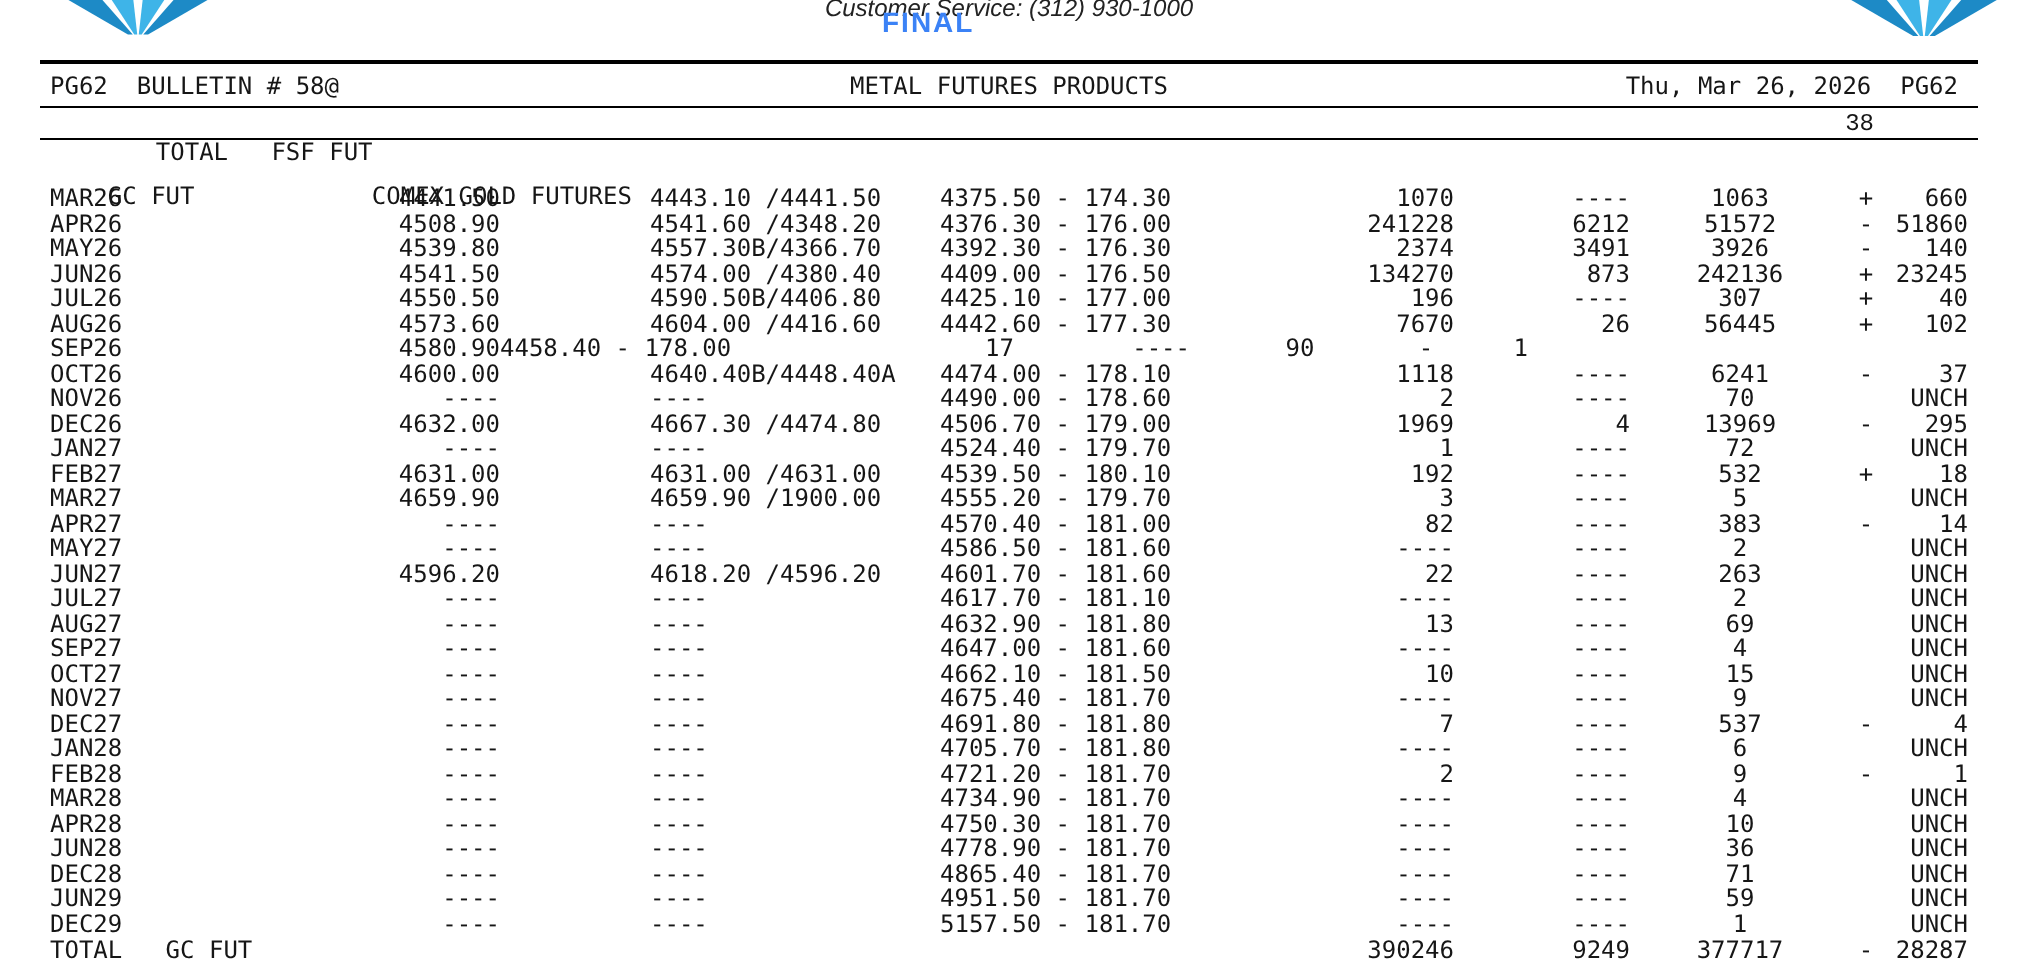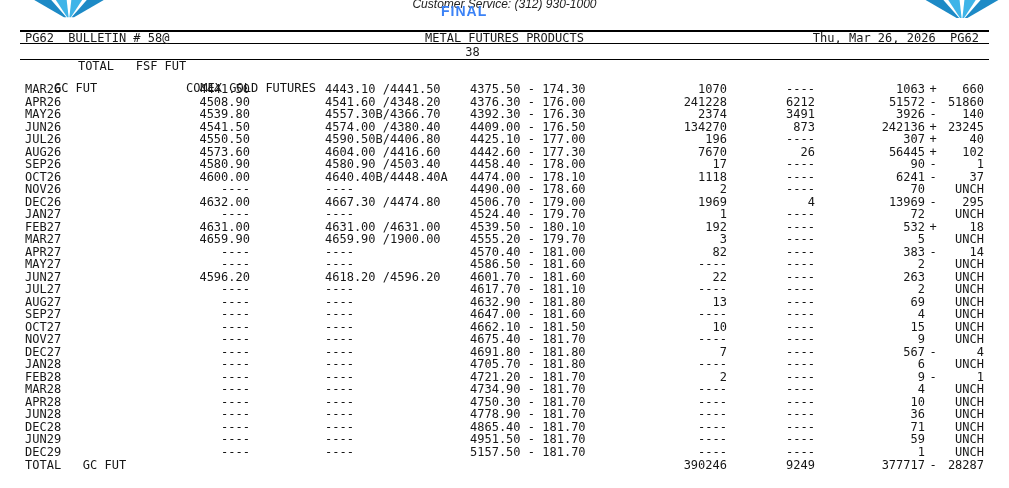--- a/index.html
+++ b/index.html
@@ -25,46 +25,46 @@
 
   
   .report {
     margin:0 20px;
     font-family:"DejaVu Sans Mono", monospace;
     font-size:12px; color:#161616;
   }
   .hdr {
     display:flex; position:relative; align-items:center;
     border-top:2px solid #000; border-bottom:1.5px solid #000;
-    height:14px; white-space:pre;
+    height:24px; white-space:pre;
   }
   .hdr-left { padding-left:5px; }
   .hdr-center { position:absolute; left:405px; }
   .hdr-right { margin-left:auto; padding-right:10px; }
 
   .fsf {
     position:relative; height:16px; padding-top:1px;
     border-bottom:1.5px solid #000; white-space:pre;
   }
   .fsf-label { padding-left:5px;margin-left:24px; }
-  .fsf-val { position:absolute; left:0; top:1px; width:905px; text-align:center; }
+  .fsf-val { position:absolute; left:12px; top:1px; width:905px; text-align:right;font-family:Liberation Mono, monospace; }
 
   .section { height:23px; padding-top:7px; white-space:pre; }
   .sec-code { display:inline-block; width:137px; padding-left:5px; }
   .section.next { height:auto; padding-top:0; margin-top:6px; }
 
   .trow { display:flex; height:12.5px; line-height:12.5px; white-space:pre; }
   .cell { display:inline-block; overflow:visible; }
   .c-month  { width:120px; padding-left:5px; }
   .c-settle { width:110px; text-align:right; }
   .c-range  { width:220px; padding-left:75px; }
   .c-prior  { width:150px; }
   .c-vol    { width:107px; text-align:right; }
   .c-c5     { width:88px;  text-align:right; }
-  .c-oi     { width:110px; text-align:right; }
+  .c-oi     { width:110px; text-align:center; }
   .c-sign   { width:16px;  text-align:center; }
   .c-chg    { width:43px;  text-align:right; }
   .c-label  { width:600px; padding-left:5px; }
   .total    { margin-top:1px; height:13px; }
 </style>
 </head>
 <body>
 
 <div class="masthead">
   <svg class="logo logo-left" width="84" height="24" viewBox="0 0 90 24">
@@ -99,36 +99,36 @@
     <span class="sec-code">GC FUT</span><span>COMEX GOLD FUTURES</span>
   </div>
 
   <div class="tbl">
       <div class="trow"><span class="cell c-month">MAR26</span><span class="cell c-settle">4441.50</span><span class="cell c-range">4443.10 /4441.50</span><span class="cell c-prior">4375.50 - 174.30</span><span class="cell c-vol">1070</span><span class="cell c-c5">----</span><span class="cell c-oi">1063</span><span class="cell c-sign">+</span><span class="cell c-chg">660</span></div>
       <div class="trow"><span class="cell c-month">APR26</span><span class="cell c-settle">4508.90</span><span class="cell c-range">4541.60 /4348.20</span><span class="cell c-prior">4376.30 - 176.00</span><span class="cell c-vol">241228</span><span class="cell c-c5">6212</span><span class="cell c-oi">51572</span><span class="cell c-sign">-</span><span class="cell c-chg">51860</span></div>
       <div class="trow"><span class="cell c-month">MAY26</span><span class="cell c-settle">4539.80</span><span class="cell c-range">4557.30B/4366.70</span><span class="cell c-prior">4392.30 - 176.30</span><span class="cell c-vol">2374</span><span class="cell c-c5">3491</span><span class="cell c-oi">3926</span><span class="cell c-sign">-</span><span class="cell c-chg">140</span></div>
       <div class="trow"><span class="cell c-month">JUN26</span><span class="cell c-settle">4541.50</span><span class="cell c-range">4574.00 /4380.40</span><span class="cell c-prior">4409.00 - 176.50</span><span class="cell c-vol">134270</span><span class="cell c-c5">873</span><span class="cell c-oi">242136</span><span class="cell c-sign">+</span><span class="cell c-chg">23245</span></div>
       <div class="trow"><span class="cell c-month">JUL26</span><span class="cell c-settle">4550.50</span><span class="cell c-range">4590.50B/4406.80</span><span class="cell c-prior">4425.10 - 177.00</span><span class="cell c-vol">196</span><span class="cell c-c5">----</span><span class="cell c-oi">307</span><span class="cell c-sign">+</span><span class="cell c-chg">40</span></div>
       <div class="trow"><span class="cell c-month">AUG26</span><span class="cell c-settle">4573.60</span><span class="cell c-range">4604.00 /4416.60</span><span class="cell c-prior">4442.60 - 177.30</span><span class="cell c-vol">7670</span><span class="cell c-c5">26</span><span class="cell c-oi">56445</span><span class="cell c-sign">+</span><span class="cell c-chg">102</span></div>
-      <div class="trow"><span class="cell c-month">SEP26</span><span class="cell c-settle">4580.90</span><span class="cell c-range">4580.90 /4503.40</span><span class="cell c-prior">4458.40 - 178.00</span><span class="cell c-vol">17</span><span class="cell c-c5">----</span><span class="cell c-oi">90</span><span class="cell c-sign">-</span><span class="cell c-chg">1</span></div>
+      <div class="trow"><span class="cell c-month">SEP26</span><span class="cell c-settle">4580.90</span><span class="cell c-prior">4458.40 - 178.00</span><span class="cell c-vol">17</span><span class="cell c-c5">----</span><span class="cell c-oi">90</span><span class="cell c-sign">-</span><span class="cell c-chg">1</span></div>
       <div class="trow"><span class="cell c-month">OCT26</span><span class="cell c-settle">4600.00</span><span class="cell c-range">4640.40B/4448.40A</span><span class="cell c-prior">4474.00 - 178.10</span><span class="cell c-vol">1118</span><span class="cell c-c5">----</span><span class="cell c-oi">6241</span><span class="cell c-sign">-</span><span class="cell c-chg">37</span></div>
       <div class="trow"><span class="cell c-month">NOV26</span><span class="cell c-settle">----</span><span class="cell c-range">----</span><span class="cell c-prior">4490.00 - 178.60</span><span class="cell c-vol">2</span><span class="cell c-c5">----</span><span class="cell c-oi">70</span><span class="cell c-sign"></span><span class="cell c-chg">UNCH</span></div>
       <div class="trow"><span class="cell c-month">DEC26</span><span class="cell c-settle">4632.00</span><span class="cell c-range">4667.30 /4474.80</span><span class="cell c-prior">4506.70 - 179.00</span><span class="cell c-vol">1969</span><span class="cell c-c5">4</span><span class="cell c-oi">13969</span><span class="cell c-sign">-</span><span class="cell c-chg">295</span></div>
       <div class="trow"><span class="cell c-month">JAN27</span><span class="cell c-settle">----</span><span class="cell c-range">----</span><span class="cell c-prior">4524.40 - 179.70</span><span class="cell c-vol">1</span><span class="cell c-c5">----</span><span class="cell c-oi">72</span><span class="cell c-sign"></span><span class="cell c-chg">UNCH</span></div>
       <div class="trow"><span class="cell c-month">FEB27</span><span class="cell c-settle">4631.00</span><span class="cell c-range">4631.00 /4631.00</span><span class="cell c-prior">4539.50 - 180.10</span><span class="cell c-vol">192</span><span class="cell c-c5">----</span><span class="cell c-oi">532</span><span class="cell c-sign">+</span><span class="cell c-chg">18</span></div>
       <div class="trow"><span class="cell c-month">MAR27</span><span class="cell c-settle">4659.90</span><span class="cell c-range">4659.90 /1900.00</span><span class="cell c-prior">4555.20 - 179.70</span><span class="cell c-vol">3</span><span class="cell c-c5">----</span><span class="cell c-oi">5</span><span class="cell c-sign"></span><span class="cell c-chg">UNCH</span></div>
       <div class="trow"><span class="cell c-month">APR27</span><span class="cell c-settle">----</span><span class="cell c-range">----</span><span class="cell c-prior">4570.40 - 181.00</span><span class="cell c-vol">82</span><span class="cell c-c5">----</span><span class="cell c-oi">383</span><span class="cell c-sign">-</span><span class="cell c-chg">14</span></div>
       <div class="trow"><span class="cell c-month">MAY27</span><span class="cell c-settle">----</span><span class="cell c-range">----</span><span class="cell c-prior">4586.50 - 181.60</span><span class="cell c-vol">----</span><span class="cell c-c5">----</span><span class="cell c-oi">2</span><span class="cell c-sign"></span><span class="cell c-chg">UNCH</span></div>
       <div class="trow"><span class="cell c-month">JUN27</span><span class="cell c-settle">4596.20</span><span class="cell c-range">4618.20 /4596.20</span><span class="cell c-prior">4601.70 - 181.60</span><span class="cell c-vol">22</span><span class="cell c-c5">----</span><span class="cell c-oi">263</span><span class="cell c-sign"></span><span class="cell c-chg">UNCH</span></div>
       <div class="trow"><span class="cell c-month">JUL27</span><span class="cell c-settle">----</span><span class="cell c-range">----</span><span class="cell c-prior">4617.70 - 181.10</span><span class="cell c-vol">----</span><span class="cell c-c5">----</span><span class="cell c-oi">2</span><span class="cell c-sign"></span><span class="cell c-chg">UNCH</span></div>
       <div class="trow"><span class="cell c-month">AUG27</span><span class="cell c-settle">----</span><span class="cell c-range">----</span><span class="cell c-prior">4632.90 - 181.80</span><span class="cell c-vol">13</span><span class="cell c-c5">----</span><span class="cell c-oi">69</span><span class="cell c-sign"></span><span class="cell c-chg">UNCH</span></div>
       <div class="trow"><span class="cell c-month">SEP27</span><span class="cell c-settle">----</span><span class="cell c-range">----</span><span class="cell c-prior">4647.00 - 181.60</span><span class="cell c-vol">----</span><span class="cell c-c5">----</span><span class="cell c-oi">4</span><span class="cell c-sign"></span><span class="cell c-chg">UNCH</span></div>
       <div class="trow"><span class="cell c-month">OCT27</span><span class="cell c-settle">----</span><span class="cell c-range">----</span><span class="cell c-prior">4662.10 - 181.50</span><span class="cell c-vol">10</span><span class="cell c-c5">----</span><span class="cell c-oi">15</span><span class="cell c-sign"></span><span class="cell c-chg">UNCH</span></div>
       <div class="trow"><span class="cell c-month">NOV27</span><span class="cell c-settle">----</span><span class="cell c-range">----</span><span class="cell c-prior">4675.40 - 181.70</span><span class="cell c-vol">----</span><span class="cell c-c5">----</span><span class="cell c-oi">9</span><span class="cell c-sign"></span><span class="cell c-chg">UNCH</span></div>
-      <div class="trow"><span class="cell c-month">DEC27</span><span class="cell c-settle">----</span><span class="cell c-range">----</span><span class="cell c-prior">4691.80 - 181.80</span><span class="cell c-vol">7</span><span class="cell c-c5">----</span><span class="cell c-oi">567</span><span class="cell c-sign">-</span><span class="cell c-chg">4</span></div>
+      <div class="trow"><span class="cell c-month">DEC27</span><span class="cell c-settle">----</span><span class="cell c-range">----</span><span class="cell c-prior">4691.80 - 181.80</span><span class="cell c-vol">7</span><span class="cell c-c5">----</span><span class="cell c-oi">537</span><span class="cell c-sign">-</span><span class="cell c-chg">4</span></div>
       <div class="trow"><span class="cell c-month">JAN28</span><span class="cell c-settle">----</span><span class="cell c-range">----</span><span class="cell c-prior">4705.70 - 181.80</span><span class="cell c-vol">----</span><span class="cell c-c5">----</span><span class="cell c-oi">6</span><span class="cell c-sign"></span><span class="cell c-chg">UNCH</span></div>
       <div class="trow"><span class="cell c-month">FEB28</span><span class="cell c-settle">----</span><span class="cell c-range">----</span><span class="cell c-prior">4721.20 - 181.70</span><span class="cell c-vol">2</span><span class="cell c-c5">----</span><span class="cell c-oi">9</span><span class="cell c-sign">-</span><span class="cell c-chg">1</span></div>
       <div class="trow"><span class="cell c-month">MAR28</span><span class="cell c-settle">----</span><span class="cell c-range">----</span><span class="cell c-prior">4734.90 - 181.70</span><span class="cell c-vol">----</span><span class="cell c-c5">----</span><span class="cell c-oi">4</span><span class="cell c-sign"></span><span class="cell c-chg">UNCH</span></div>
       <div class="trow"><span class="cell c-month">APR28</span><span class="cell c-settle">----</span><span class="cell c-range">----</span><span class="cell c-prior">4750.30 - 181.70</span><span class="cell c-vol">----</span><span class="cell c-c5">----</span><span class="cell c-oi">10</span><span class="cell c-sign"></span><span class="cell c-chg">UNCH</span></div>
       <div class="trow"><span class="cell c-month">JUN28</span><span class="cell c-settle">----</span><span class="cell c-range">----</span><span class="cell c-prior">4778.90 - 181.70</span><span class="cell c-vol">----</span><span class="cell c-c5">----</span><span class="cell c-oi">36</span><span class="cell c-sign"></span><span class="cell c-chg">UNCH</span></div>
       <div class="trow"><span class="cell c-month">DEC28</span><span class="cell c-settle">----</span><span class="cell c-range">----</span><span class="cell c-prior">4865.40 - 181.70</span><span class="cell c-vol">----</span><span class="cell c-c5">----</span><span class="cell c-oi">71</span><span class="cell c-sign"></span><span class="cell c-chg">UNCH</span></div>
       <div class="trow"><span class="cell c-month">JUN29</span><span class="cell c-settle">----</span><span class="cell c-range">----</span><span class="cell c-prior">4951.50 - 181.70</span><span class="cell c-vol">----</span><span class="cell c-c5">----</span><span class="cell c-oi">59</span><span class="cell c-sign"></span><span class="cell c-chg">UNCH</span></div>
       <div class="trow"><span class="cell c-month">DEC29</span><span class="cell c-settle">----</span><span class="cell c-range">----</span><span class="cell c-prior">5157.50 - 181.70</span><span class="cell c-vol">----</span><span class="cell c-c5">----</span><span class="cell c-oi">1</span><span class="cell c-sign"></span><span class="cell c-chg">UNCH</span></div>
     </div>
 

